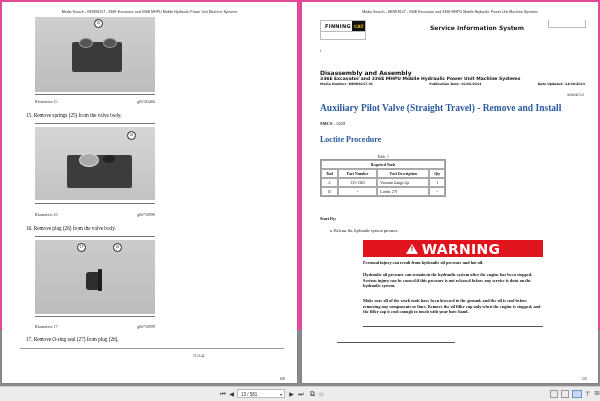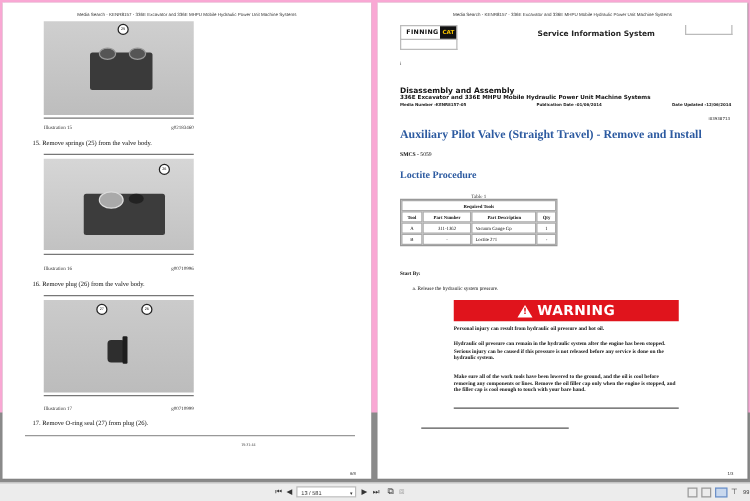--- a/index.html
+++ b/index.html
@@ -2,21 +2,21 @@
 <html><head>
 <meta charset="utf-8">
 <style>
   html, body { margin:0; padding:0; }
   body {
     width:600px; height:401px; overflow:hidden;
     background:#8a8a8a;
     font-family:"Liberation Serif", serif;
     position:relative;
   }
-  .viewer { position:absolute; left:0; top:0; width:600px; height:330px; background:#f9a8d4; }
+  .viewer { position:absolute; left:0; top:0; width:600px; height:330px; background:#ec4899; }
   .page {
     position:absolute; top:2px; background:#fff; overflow:hidden;
     box-shadow:0 0 1px #666;
   }
   .page.left { left:2px; width:295px; height:381px; }
   .page.right { left:302px; width:296px; height:381px; }
 
   .media-header {
     position:absolute; top:8px; left:0; right:0; text-align:center;
     font-family:"Liberation Sans", sans-serif; font-size:3.6px; color:#333;
@@ -86,21 +86,21 @@
   .start-by { position:absolute; left:18px; top:214px; font-weight:bold; font-size:4.2px; color:#111; }
   .substep { position:absolute; left:28px; top:226px; font-size:4.2px; color:#111; }
   .warning-bar {
     position:absolute; left:61px; top:238px; width:180px; height:17px; background:#e0141c;
     display:flex; align-items:center; justify-content:center; gap:4px;
   }
   .warn-tri { width:0; height:0; border-left:6px solid transparent; border-right:6px solid transparent;
     border-bottom:10px solid #fff; position:relative; }
   .warn-tri span { position:absolute; left:-1.5px; top:2px; color:#e0141c; font-size:7px; font-weight:bold;
     font-family:"DejaVu Sans", sans-serif; line-height:7px; }
-  .warn-label { color:#fff; font-family:"DejaVu Sans", sans-serif; font-weight:bold; font-size:11px; letter-spacing:0.3px; }
+  .warn-label { color:#fff; font-family:"DejaVu Sans", sans-serif; font-weight:bold; font-size:14px; letter-spacing:0.3px; }
   .warn-text { position:absolute; left:61px; width:180px; font-weight:bold; font-size:4.3px; line-height:5.6px; color:#111; }
   .warn-rule { position:absolute; left:61px; top:324px; width:180px; height:0.6px; background:#555; }
   .short-rule { position:absolute; left:35px; top:340px; width:118px; height:0.6px; background:#555; }
 
   
   .toolbar {
     position:absolute; left:0; top:386px; width:600px; height:15px; background:#ececec;
     border-top:1px solid #cfcfcf; font-family:"Liberation Sans", sans-serif;
   }
   .tb-btn { position:absolute; top:2px; height:10px; font-size:6px; color:#333; line-height:10px; text-align:center; cursor:pointer; }

